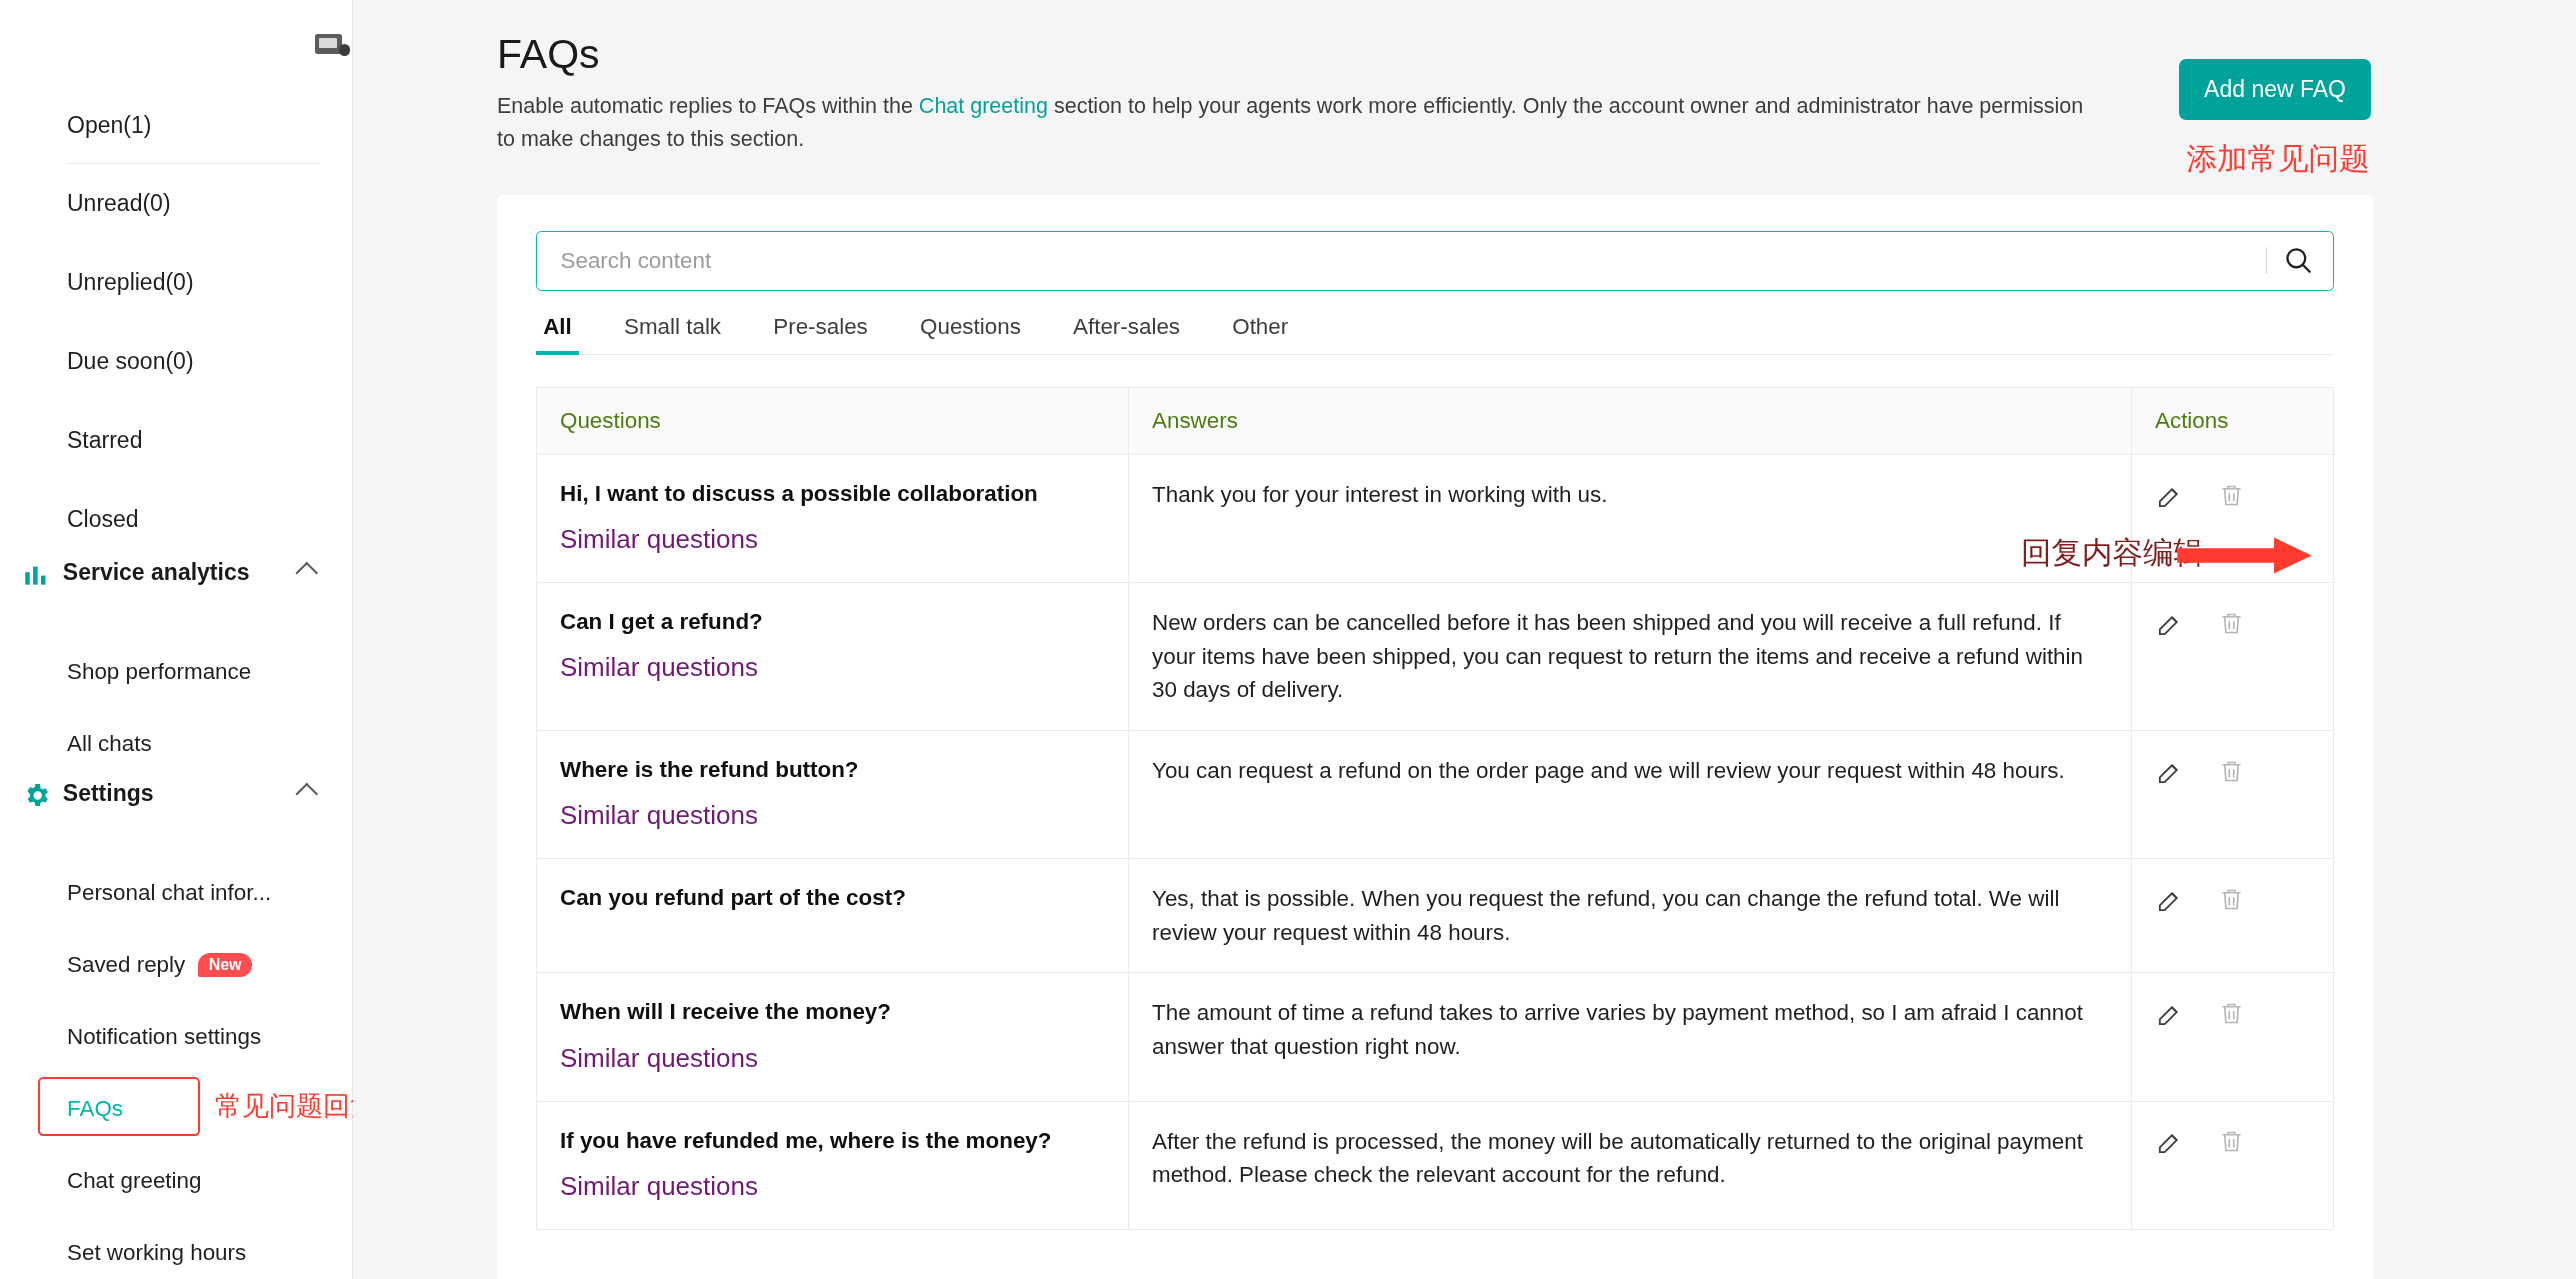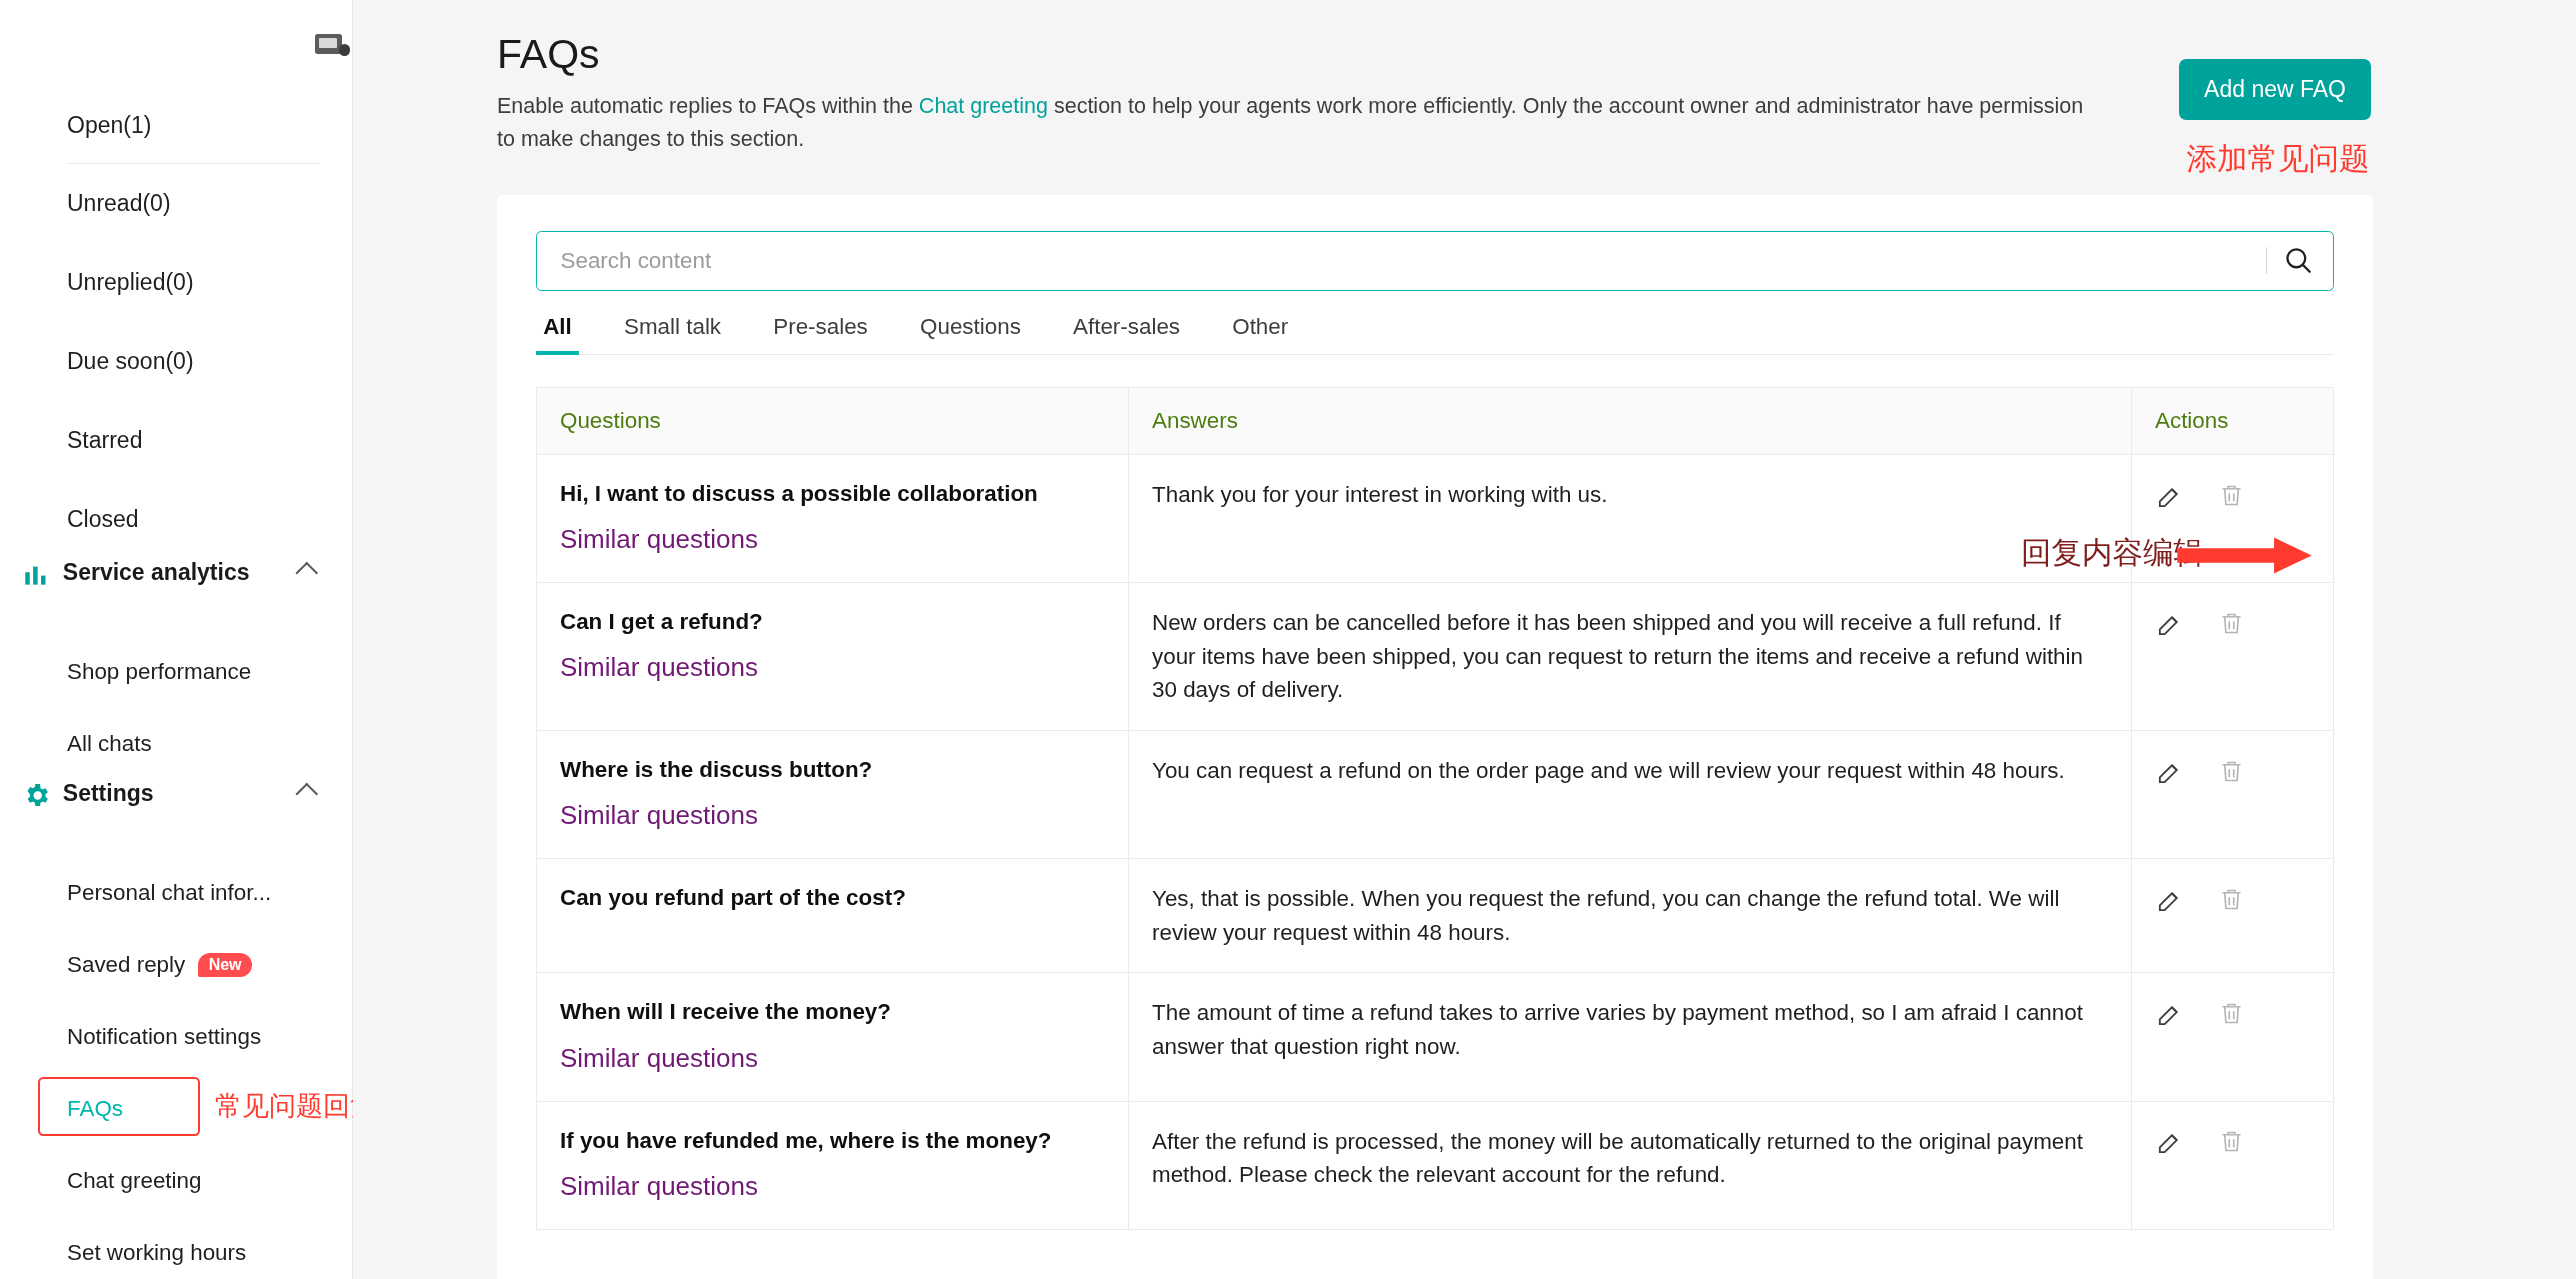--- a/index.html
+++ b/index.html
@@ -527,21 +527,21 @@
                     <svg width="27" height="27" viewBox="0 0 24 24" fill="none" stroke="#b5b5b5" stroke-width="1.5">
                       <path d="M4 6h16M9 6V4h6v2M6 6l1 14h10l1-14M10 10v7M14 10v7"></path>
                     </svg>
                   </span>
                 </div>
               </td>
             </tr>
 
             <tr>
               <td>
-                <div class="q-text">Where is the discuss button?</div>
+                <div class="q-text">Where is the refund button?</div>
                 <div class="similar">Similar questions</div>
               </td>
               <td>You can request a refund on the order page and we will review your request within 48 hours.</td>
               <td class="act-cell">
                 <div class="act-inner">
                   <span class="icon-btn">
                     <svg width="29" height="29" viewBox="0 0 24 24" fill="none" stroke="#3d3d3d" stroke-width="1.5">
                       <path d="M4 20h4l10-10-4-4L4 16v4z"></path>
                         <path d="M14 6l4 4"></path>
                     </svg>

